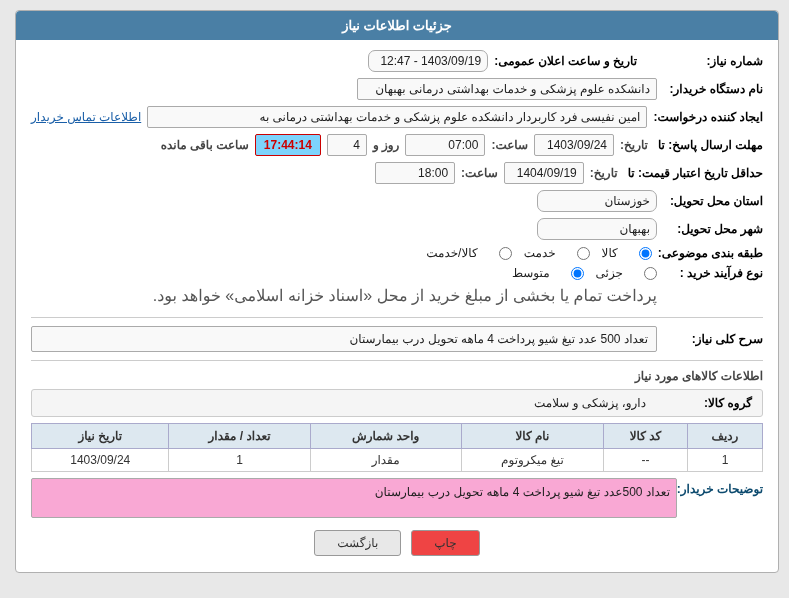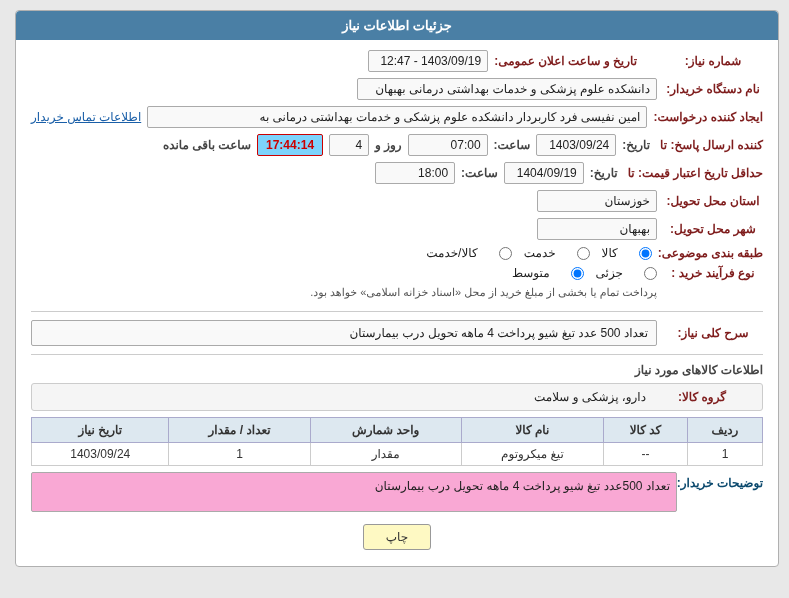--- a/index.html
+++ b/index.html
@@ -34,38 +34,38 @@
       padding: 10px 15px;
     }
     .info-row {
       display: flex;
       align-items: center;
       margin-bottom: 6px;
       gap: 6px;
       flex-wrap: wrap;
     }
     .label {
-      color: #7f1d1d;
+      color: #000000;
       font-weight: bold;
       white-space: nowrap;
       min-width: 100px;
-      text-align: center;
+      text-align: right;
     }
     .field-box {
       border: 1px solid #aaa;
       background: #f9f9f9;
       padding: 3px 6px;
       border-radius: 2px;
       min-height: 22px;
       display: inline-flex;
       align-items: center;
     }
     .field-wide { min-width: 300px; }
     .field-medium { min-width: 180px; }
-    .field-small { min-width: 120px; }
+    .field-small { min-width: 120px; border-radius: 7px; }
     .field-xsmall { min-width: 80px; }
     .link-blue { color: #1a5fa8; text-decoration: underline; cursor: pointer; }
     .inline-label { font-weight: bold; color: #444; white-space: nowrap; }
     .red-field {
       border: 1px solid #cc0000;
       background: #7dd3fc;
       color: #cc0000;
       padding: 3px 8px;
       border-radius: 2px;
       font-weight: bold;
@@ -151,32 +151,32 @@
     }
     .btn {
       padding: 5px 22px;
       border-radius: 3px;
       border: 1px solid #aaa;
       cursor: pointer;
       font-size: 12px;
       font-family: Tahoma, Arial, sans-serif;
     }
     .btn-print {
-      background: #fef9c3;
+      background: #ef4444;
       color: #333;
       border-color: #999;
     }
     .btn-back {
       background: #e8e8e8;
       color: #333;
       border-color: #999;
     }
     .note-text {
       color: #555;
-      font-size: 11px;
+      font-size: 16px;
       margin-bottom: 4px;
     }
     .buyer-notes-section {
       display: flex;
       align-items: flex-start;
       gap: 6px;
       margin-top: 6px;
     }
     .buyer-notes-label {
       font-weight: bold;
@@ -213,21 +213,21 @@
 
       <div class="info-row">
         <span class="label">ایجاد کننده درخواست:</span>
         <div class="field-box" style="flex:1; min-width:200px;">
           <span>امین نفیسی فرد کاربردار دانشکده علوم پزشکی و خدمات بهداشتی درمانی به</span>
         </div>
         <span class="link-blue">اطلاعات تماس خریدار</span>
       </div>
 
       <div class="info-row">
-        <span class="label">کننده ارسال پاسخ: تا</span>
+        <span class="label">مهلت ارسال پاسخ: تا</span>
         <span class="inline-label" style="margin-right:4px;">تاریخ:</span>
         <div class="field-box field-xsmall">
           <span>1403/09/24</span>
         </div>
         <span class="inline-label">ساعت:</span>
         <div class="field-box field-xsmall">
           <span>07:00</span>
         </div>
         <span class="inline-label">روز و</span>
         <div class="field-box" style="min-width:40px;">
@@ -349,17 +349,18 @@
 
       <div class="buyer-notes-section">
         <span class="buyer-notes-label">توضیحات خریدار:</span>
         <div class="description-box">
           <span>تعداد 500عدد تیغ شیو  پرداخت 4 ماهه تحویل درب بیمارستان</span>
         </div>
       </div>
 
       <div class="btn-row">
         <button class="btn btn-print">چاپ</button>
+        <button class="btn btn-back">بازگشت</button>
       </div>
 
     </div>
   </div>
 </div>
 
 </body></html>

